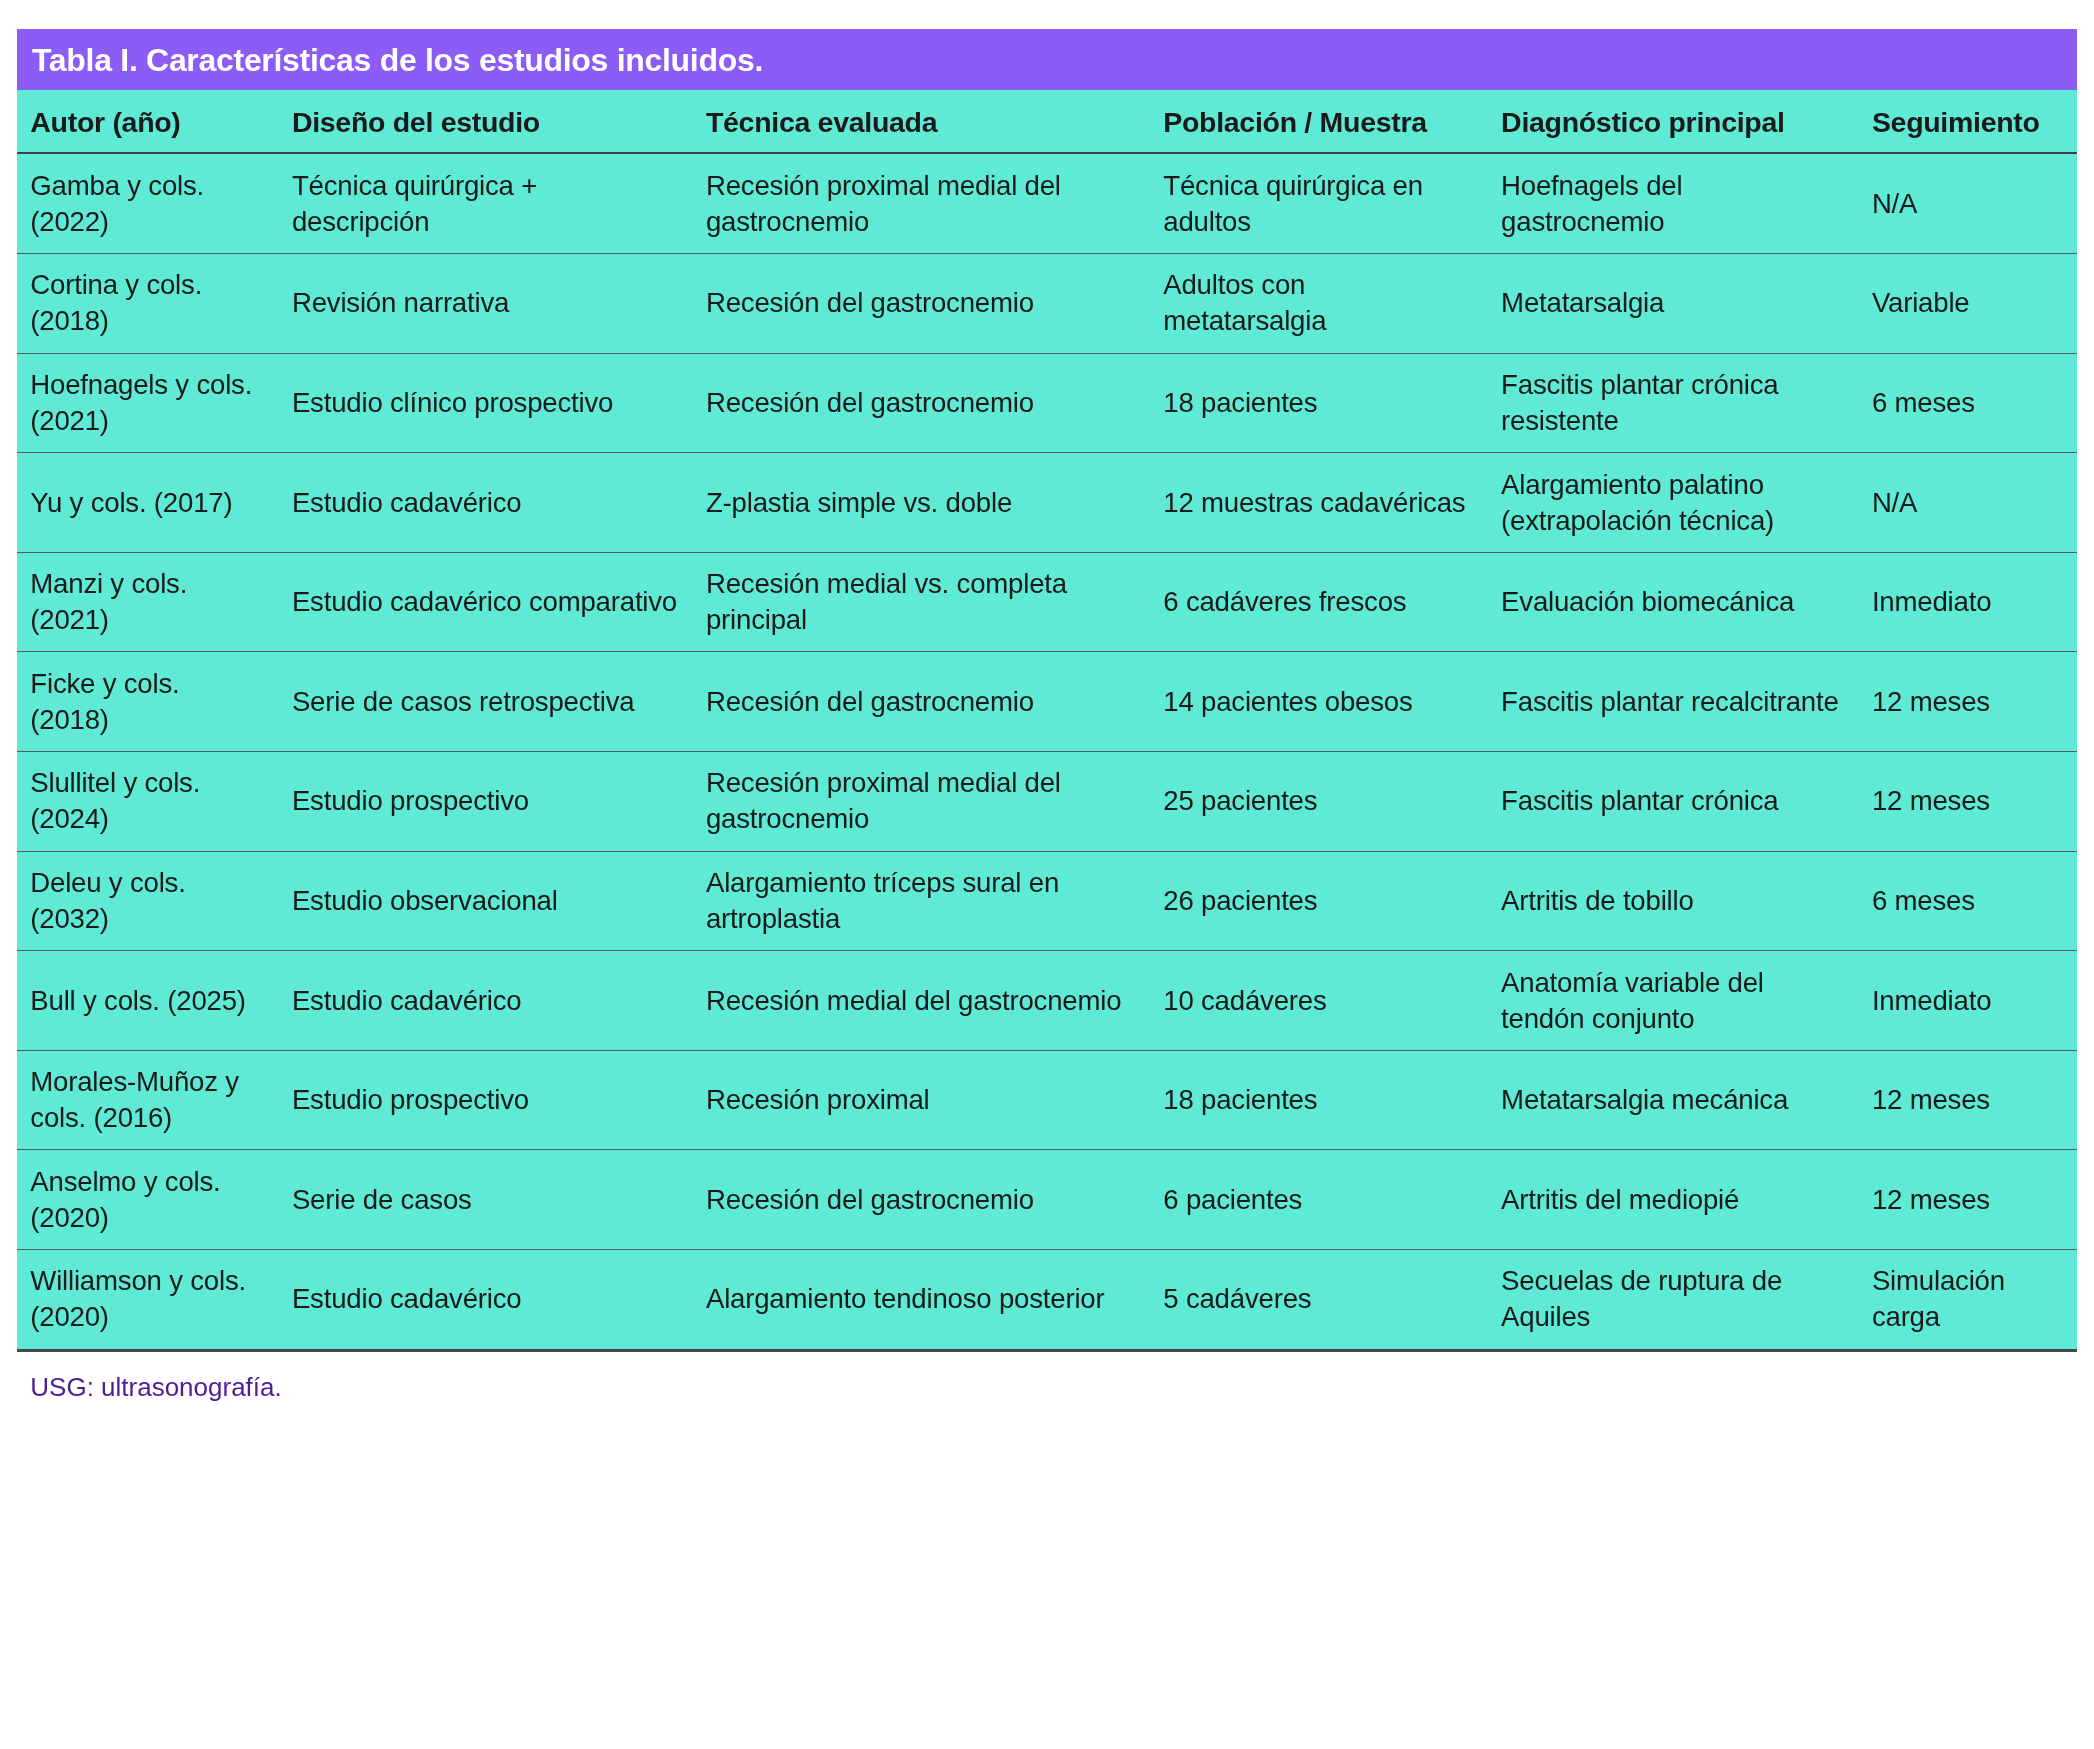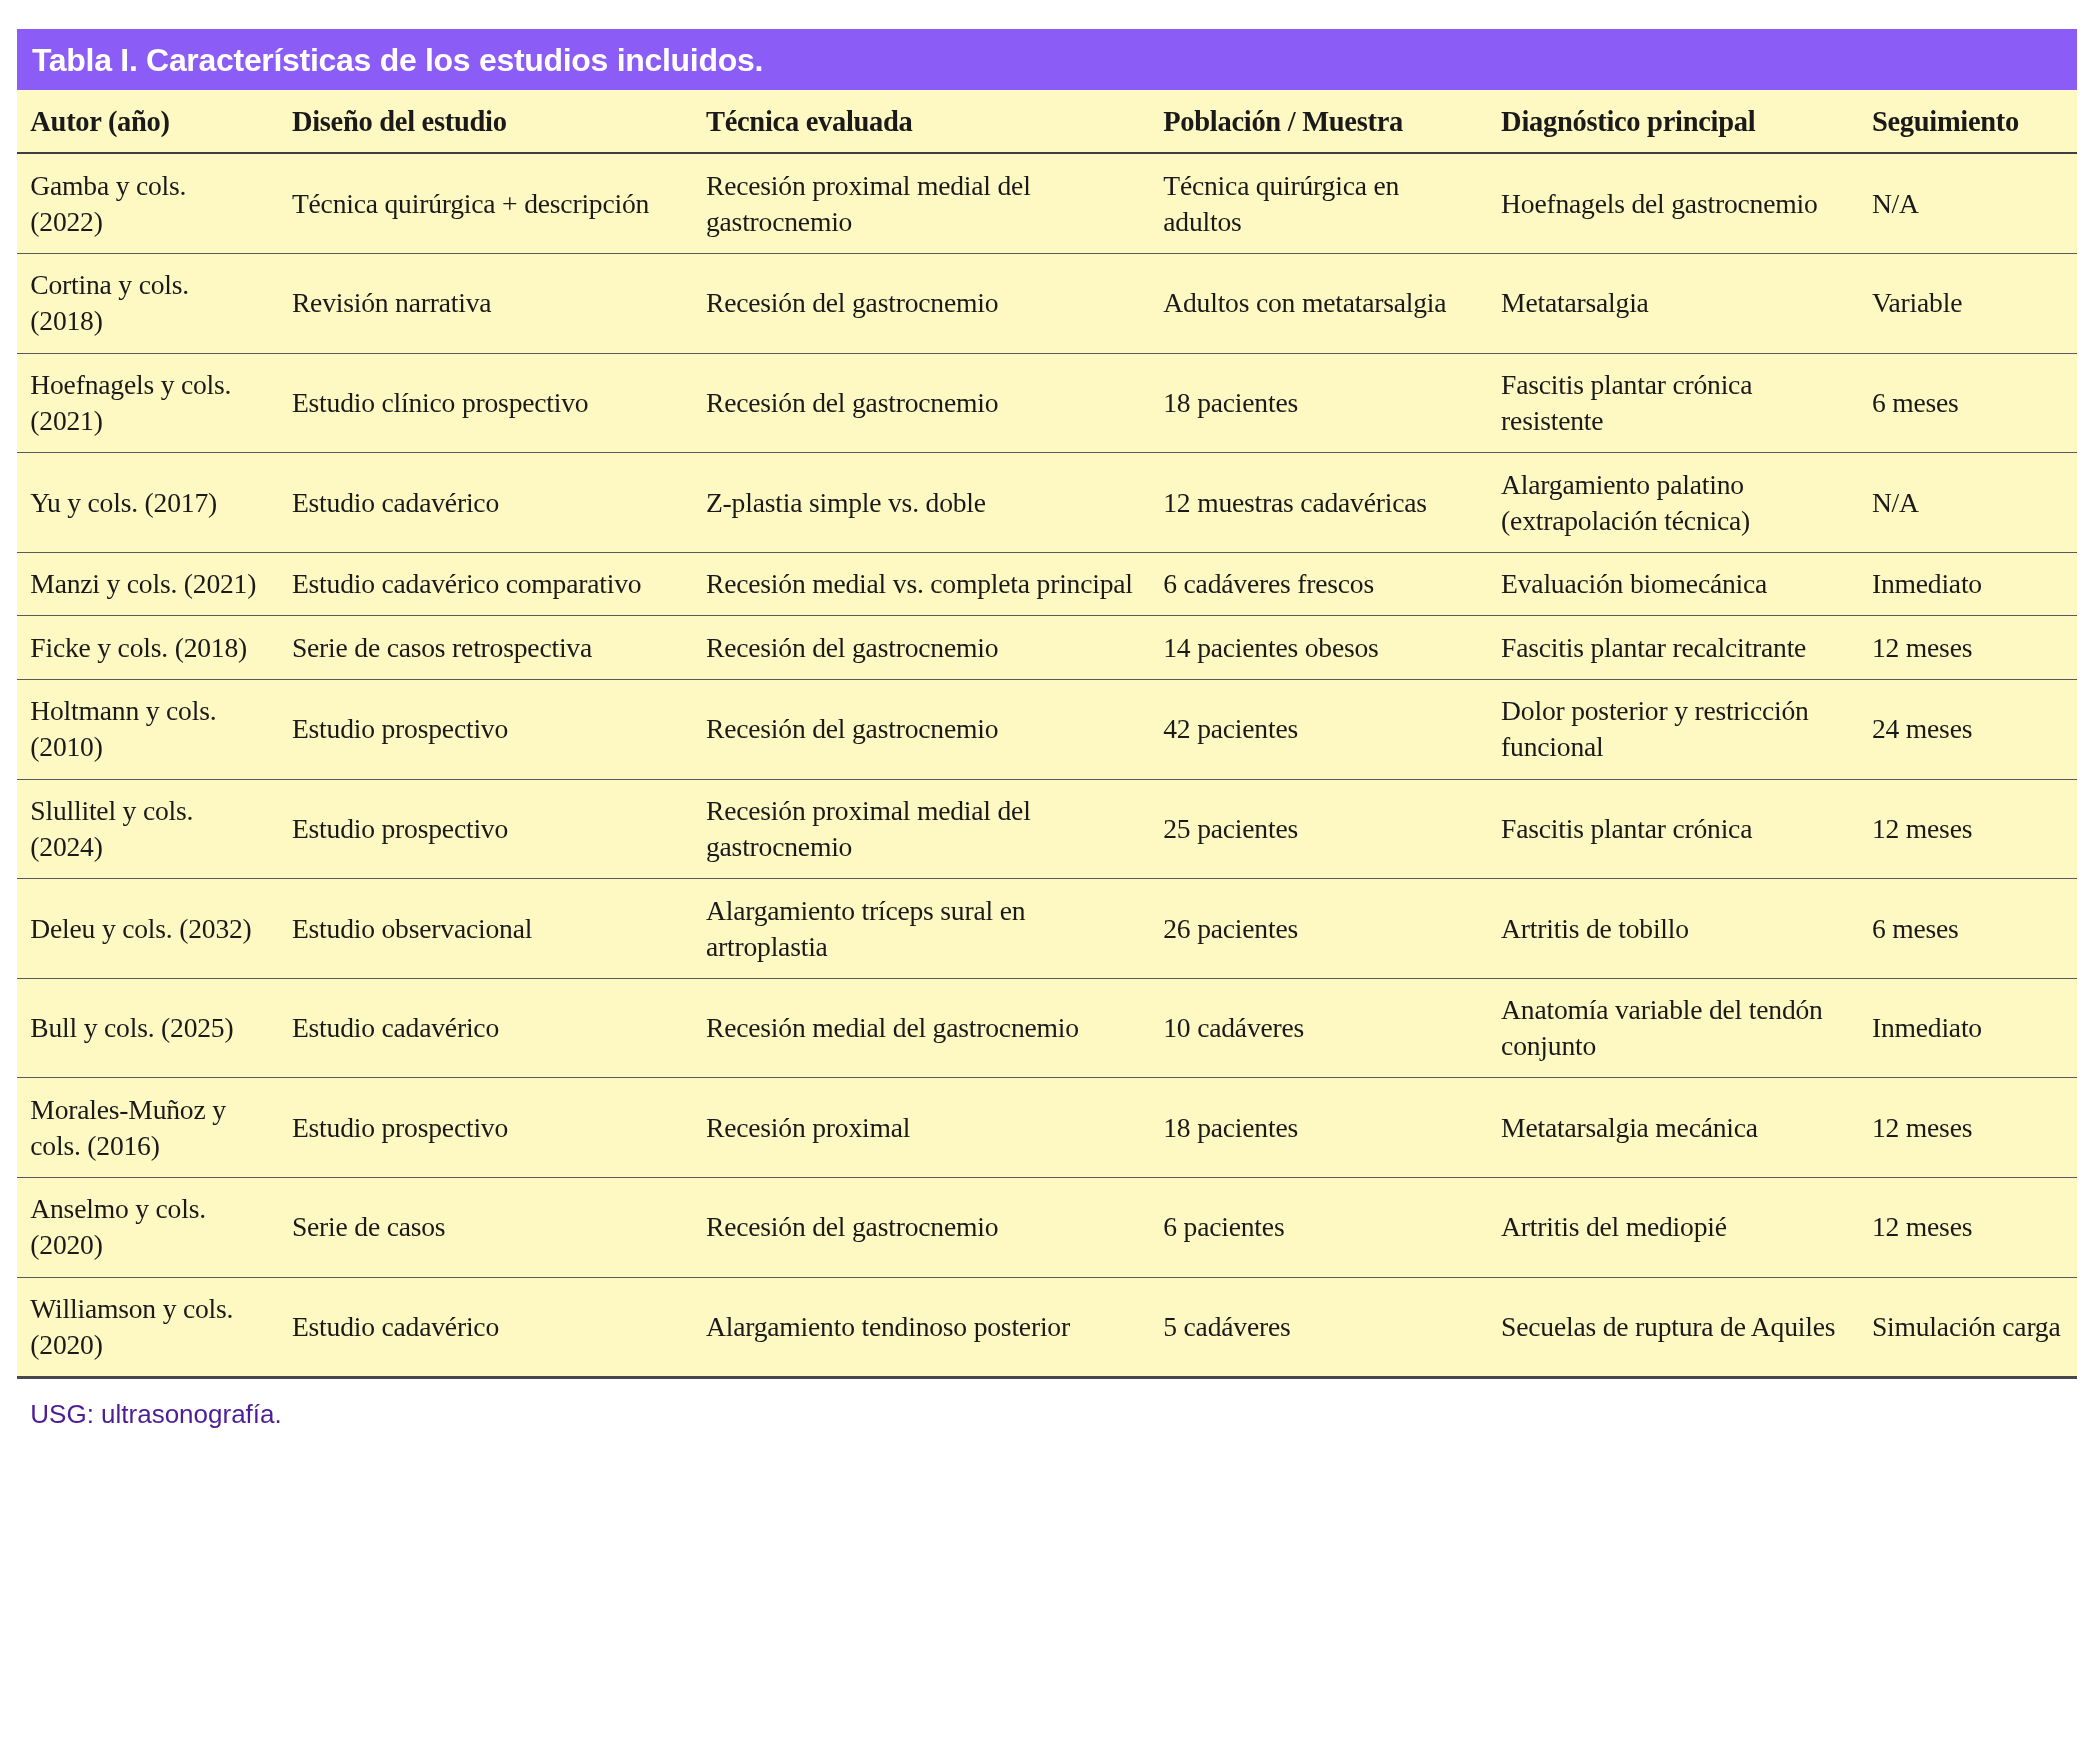--- a/index.html
+++ b/index.html
@@ -23,23 +23,22 @@
     color: #ffffff;
     font-weight: bold;
     font-size: 32px;
     line-height: 36px;
     padding: 13.3px 15px 12.4px 15px;
     letter-spacing: -0.3px;
   }
   table.studies {
     width: 100%;
     border-collapse: collapse;
-    background: #fef9c3;
+    background: #5eead4;
     table-layout: fixed;
-    font-family: Liberation Serif, serif;
   }
   col.c-autor       { width: 12.7%; }
   col.c-diseno      { width: 20.1%; }
   col.c-tecnica     { width: 22.2%; }
   col.c-poblacion   { width: 16.4%; }
   col.c-diagnostico { width: 18.0%; }
   col.c-seguimiento { width: 10.6%; }
   th {
     text-align: left;
     font-size: 28.5px;
@@ -139,28 +138,20 @@
   </tr>
         <tr>
     <td>Ficke y cols. (2018)</td>
     <td>Serie de casos retrospectiva</td>
     <td>Recesión del gastrocnemio</td>
     <td>14 pacientes obesos</td>
     <td>Fascitis plantar recalcitrante</td>
     <td>12 meses</td>
   </tr>
         <tr>
-    <td>Holtmann y cols. (2010)</td>
-    <td>Estudio prospectivo</td>
-    <td>Recesión del gastrocnemio</td>
-    <td>42 pacientes</td>
-    <td>Dolor posterior y restricción funcional</td>
-    <td>24 meses</td>
-  </tr>
-        <tr>
     <td>Slullitel y cols. (2024)</td>
     <td>Estudio prospectivo</td>
     <td>Recesión proximal medial del gastrocnemio</td>
     <td>25 pacientes</td>
     <td>Fascitis plantar crónica</td>
     <td>12 meses</td>
   </tr>
         <tr>
     <td>Deleu y cols. (2032)</td>
     <td>Estudio observacional</td>

